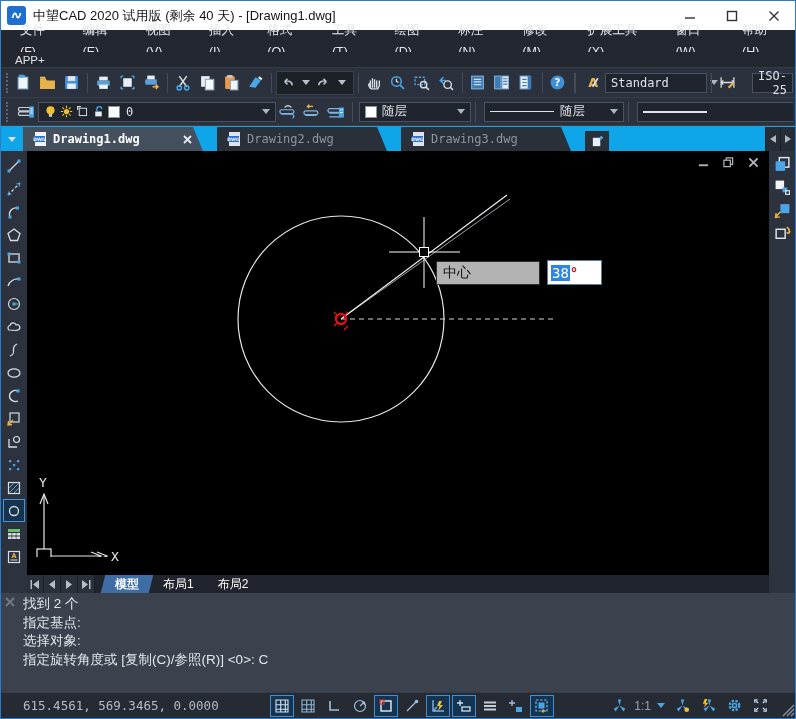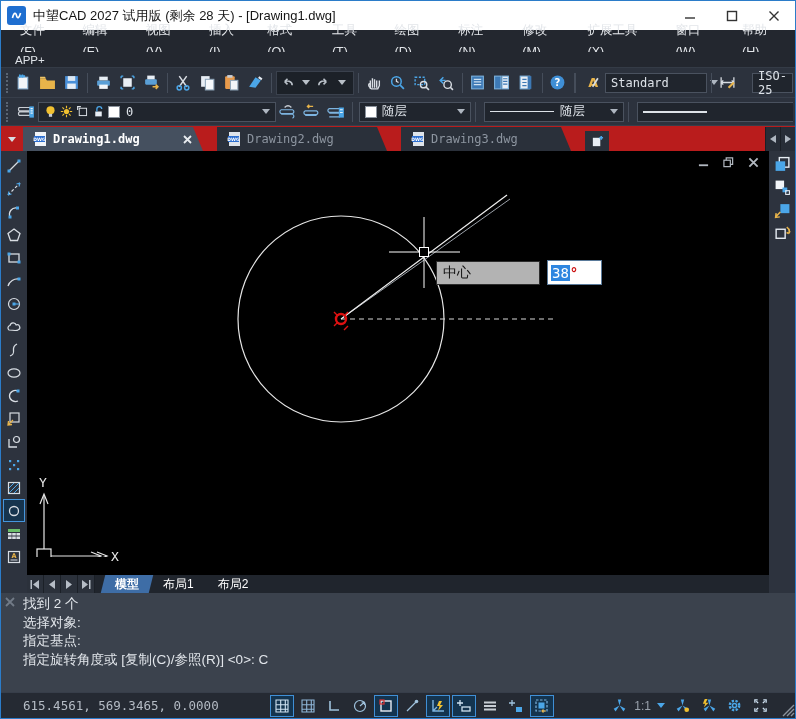--- a/index.html
+++ b/index.html
@@ -25,28 +25,28 @@
   .grip { width:5px; height:20px; margin:0 3px; border-left:2px dotted #5a6472; }
   .sep { width:1px; height:20px; background:#454d5a; margin:0 4px; }
   .tbtn { width:24px; height:24px; display:flex; align-items:center; justify-content:center; flex:none; }
   .tbtn.narrow { width:18px; }
   .undo-group { background:#1c2128; border:1px solid #3a414d; display:flex; align-items:center; height:24px; padding:0 2px; }
   .combo { background:#20252d; border:1px solid #4a525f; height:20px; display:flex; align-items:center; color:#dde2e8; font-family:"DejaVu Sans Mono",monospace; font-size:12px; padding:0 5px; }
   .combo .arrow { margin-left:auto; width:0; height:0; border-left:4px solid transparent; border-right:4px solid transparent; border-top:5px solid #aeb6c0; }
   .layerbox { width:238px; }
   .layerbox .licons { display:flex; align-items:center; gap:3px; margin-right:6px; }
   .combo-std { width:102px; margin-left:2px;gap:41px; }
-  .combo-dim { flex:1; margin-left:13px; }
+  .combo-dim { flex:1; margin-left:13px;text-align:right; }
   .combo-color { width:112px; margin-left:2px; }
   .combo-lt { width:140px; margin-left:4px; }
   .combo-lw { flex:1; margin-left:4px; border-right:none; }
   .ltline { display:inline-block; width:64px; height:0; border-top:1.5px solid #dde2e8; margin-right:6px; }
 
   
-  .tabbar { height:26px; background:#b91c1c; display:flex; align-items:flex-end; flex:none; border-top:1px solid #373e4a; }
+  .tabbar { height:26px; background:#0ea5e9; display:flex; align-items:flex-end; flex:none; border-top:1px solid #373e4a; }
   .tab-drop { width:22px; height:24px; display:flex; align-items:center; justify-content:center; }
   .doc-tab { height:24px; display:flex; align-items:center; padding:0 10px; font-family:"DejaVu Sans Mono",monospace; font-size:12px; clip-path:polygon(0 0, calc(100% - 10px) 0, 100% 100%, 0 100%); }
   .doc-tab.active { background:#45505f; color:#ffffff; font-weight:bold; width:180px; }
   .doc-tab.inactive { background:#2a303a; color:#8d95a0; width:170px; margin-left:14px;text-align:center; }
   .dwg-ico { margin-right:5px; flex:none; }
   .tab-close { margin-left:auto; }
   .plus-tab { width:24px; height:20px; background:#2a303a; margin-left:14px; display:flex; align-items:center; justify-content:center; }
   .tab-scroll { margin-left:auto; display:flex; }
   .tab-scroll .sbtn { width:15px; height:24px; background:#272d37; display:flex; align-items:center; justify-content:center; border-left:1px solid #1a1f26; }
 
@@ -100,21 +100,21 @@
 <body>
 
 <div class="window">
 
   <div class="titlebar">
     <span class="app-icon">
       <svg width="13" height="13" viewBox="0 0 16 16">
           <path d="M3 11 C5 4 7 4 8 8 C9 12 11 12 13 5" stroke="#fff" stroke-width="2" fill="none"></path>
         </svg>
     </span>
-    <span class="title-text">中望CAD 2027 试用版 (剩余 28 天) - [Drawing1.dwg]</span>
+    <span class="title-text">中望CAD 2020 试用版 (剩余 40 天) - [Drawing1.dwg]</span>
     <span class="spacer"></span>
     <span class="win-btn">
         <svg width="12" height="12" viewBox="0 0 12 12">
           <line x1="1" y1="8" x2="11" y2="8" stroke="#333" stroke-width="1.4"></line>
         </svg>
       </span>
     <span class="win-btn">
         <svg width="12" height="12" viewBox="0 0 12 12">
           <rect x="1.5" y="1.5" width="9" height="9" fill="none" stroke="#333" stroke-width="1.4"></rect>
         </svg>
@@ -673,22 +673,22 @@
         </span>
     </div>
   </div>
 
   <div class="cmd">
     <svg class="cmd-close" width="10" height="10" viewBox="0 0 10 10">
         <path d="M1 1 L9 9 M9 1 L1 9" stroke="#727b87" stroke-width="1.8"></path>
       </svg>
     <div class="cmd-history">
       <div class="cmd-line">找到 2 个</div>
+      <div class="cmd-line">指定基点:</div>
       <div class="cmd-line">选择对象:</div>
-      <div class="cmd-line">指定基点:</div>
       <div class="cmd-line">指定旋转角度或 [复制(C)/参照(R)] &lt;0&gt;: C</div>
     </div>
   </div>
 
   <div class="statusbar">
     <span class="coords">615.4561, 569.3465, 0.0000</span>
     <span class="st-btn active">
         <svg width="16" height="16" viewBox="0 0 16 16">
           <path d="M2 2 h12 v12 h-12 z M2 6.7 h12 M2 11.3 h12 M6.7 2 v12 M11.3 2 v12" stroke="#cfe2f2" stroke-width="1.1" fill="none"></path>
         </svg>

